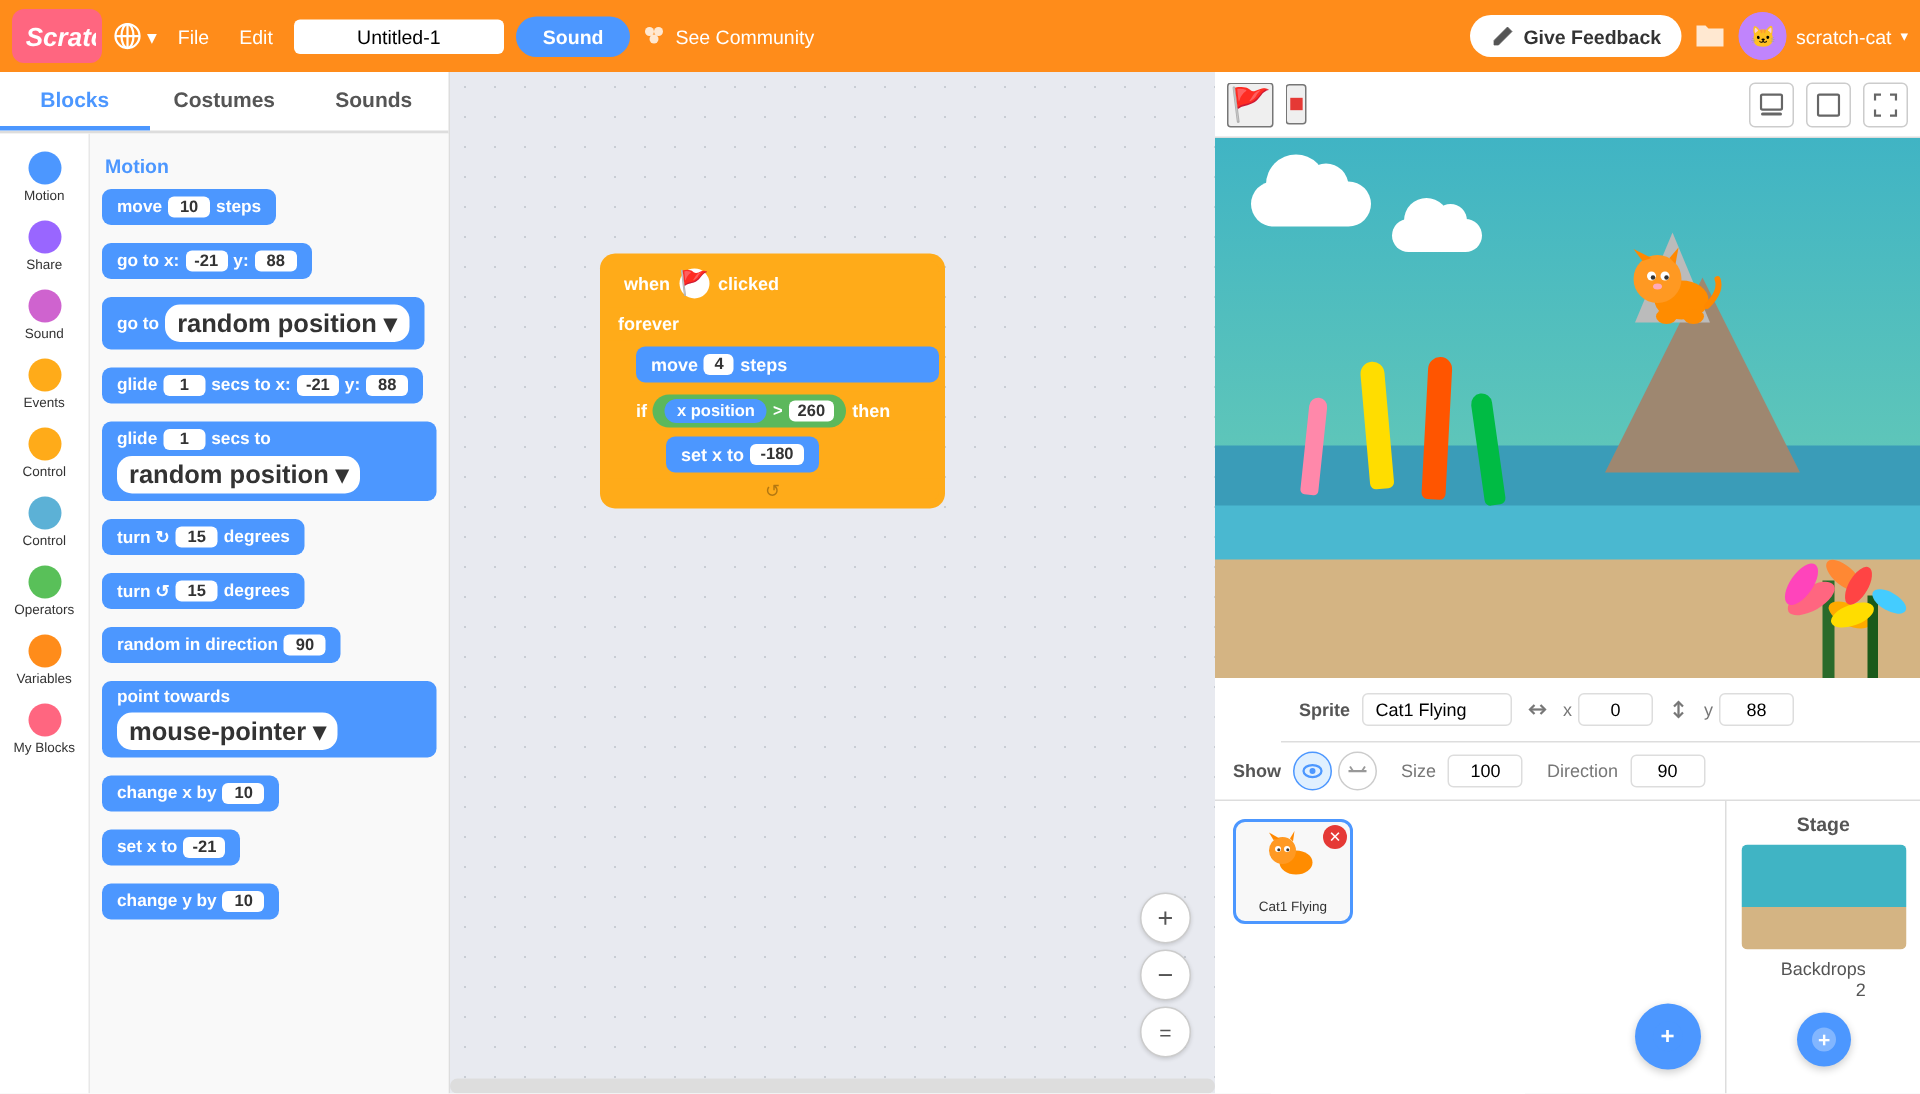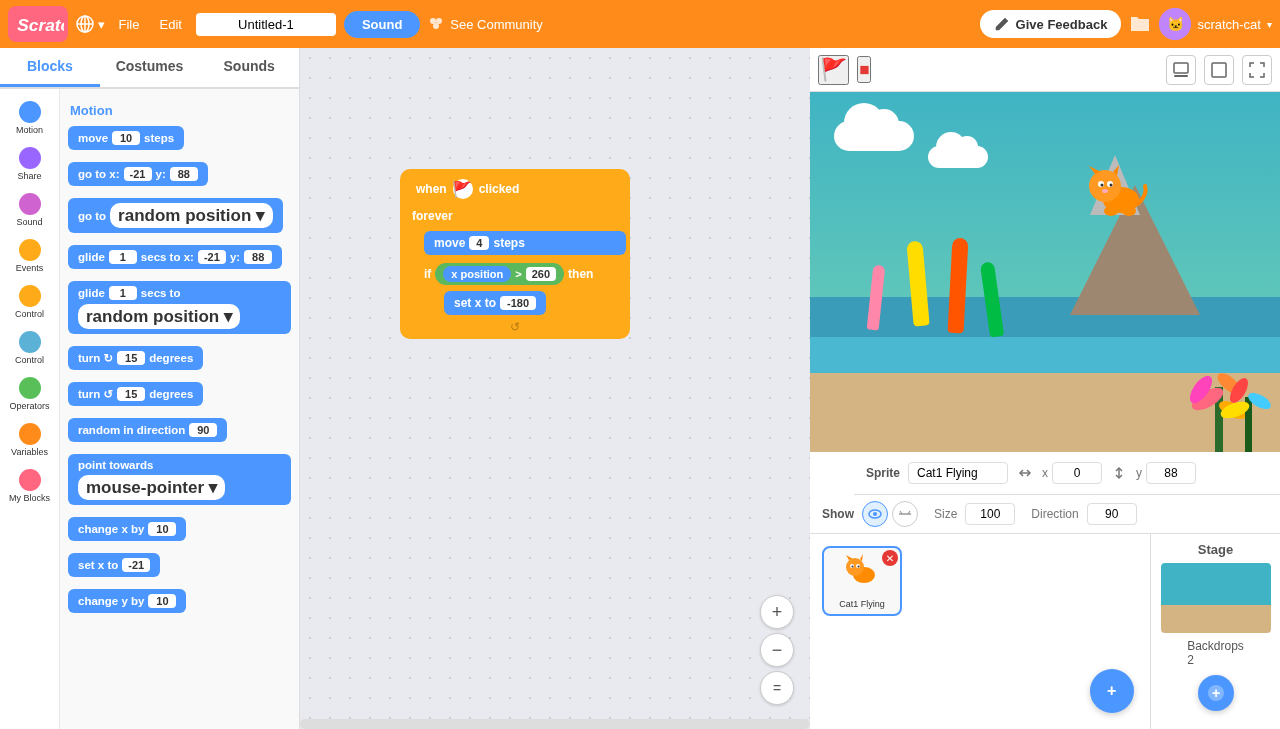--- a/index.html
+++ b/index.html
@@ -184,21 +184,21 @@
       cursor: pointer; color: white; font-size: 22px; box-shadow: 0 2px 6px rgba(0,0,0,0.2);
     }
 
     
     #stage-section {
       width: 130px; border-left: 1px solid #ddd; display: flex; flex-direction: column; align-items: center; padding: 8px;
     }
     .stage-title { font-size: 13px; font-weight: 700; color: #555; margin-bottom: 6px; }
     .stage-mini { width: 110px; height: 70px; border-radius: 4px; overflow: hidden; background: #87ceeb; position: relative; }
     .stage-mini-inner { width: 100%; height: 100%; background: linear-gradient(180deg, #40b4c4 60%, #d4b483 60%); }
-    .backdrops-count { font-size: 12px; color: #555; margin-top: 6px; }
+    .backdrops-count { font-size: 12px; color: #555; margin-top: 6px; text-align: right; }
     .add-backdrop-btn {
       width: 36px; height: 36px; background: #4c97ff; border-radius: 50%;
       display: flex; align-items: center; justify-content: center;
       cursor: pointer; color: white; font-size: 18px; margin-top: 8px;
       box-shadow: 0 2px 6px rgba(0,0,0,0.2);
     }
 
     
     #canvas-hscroll { position: absolute; bottom: 0; left: 0; right: 0; height: 12px; background: #ddd; }
 

